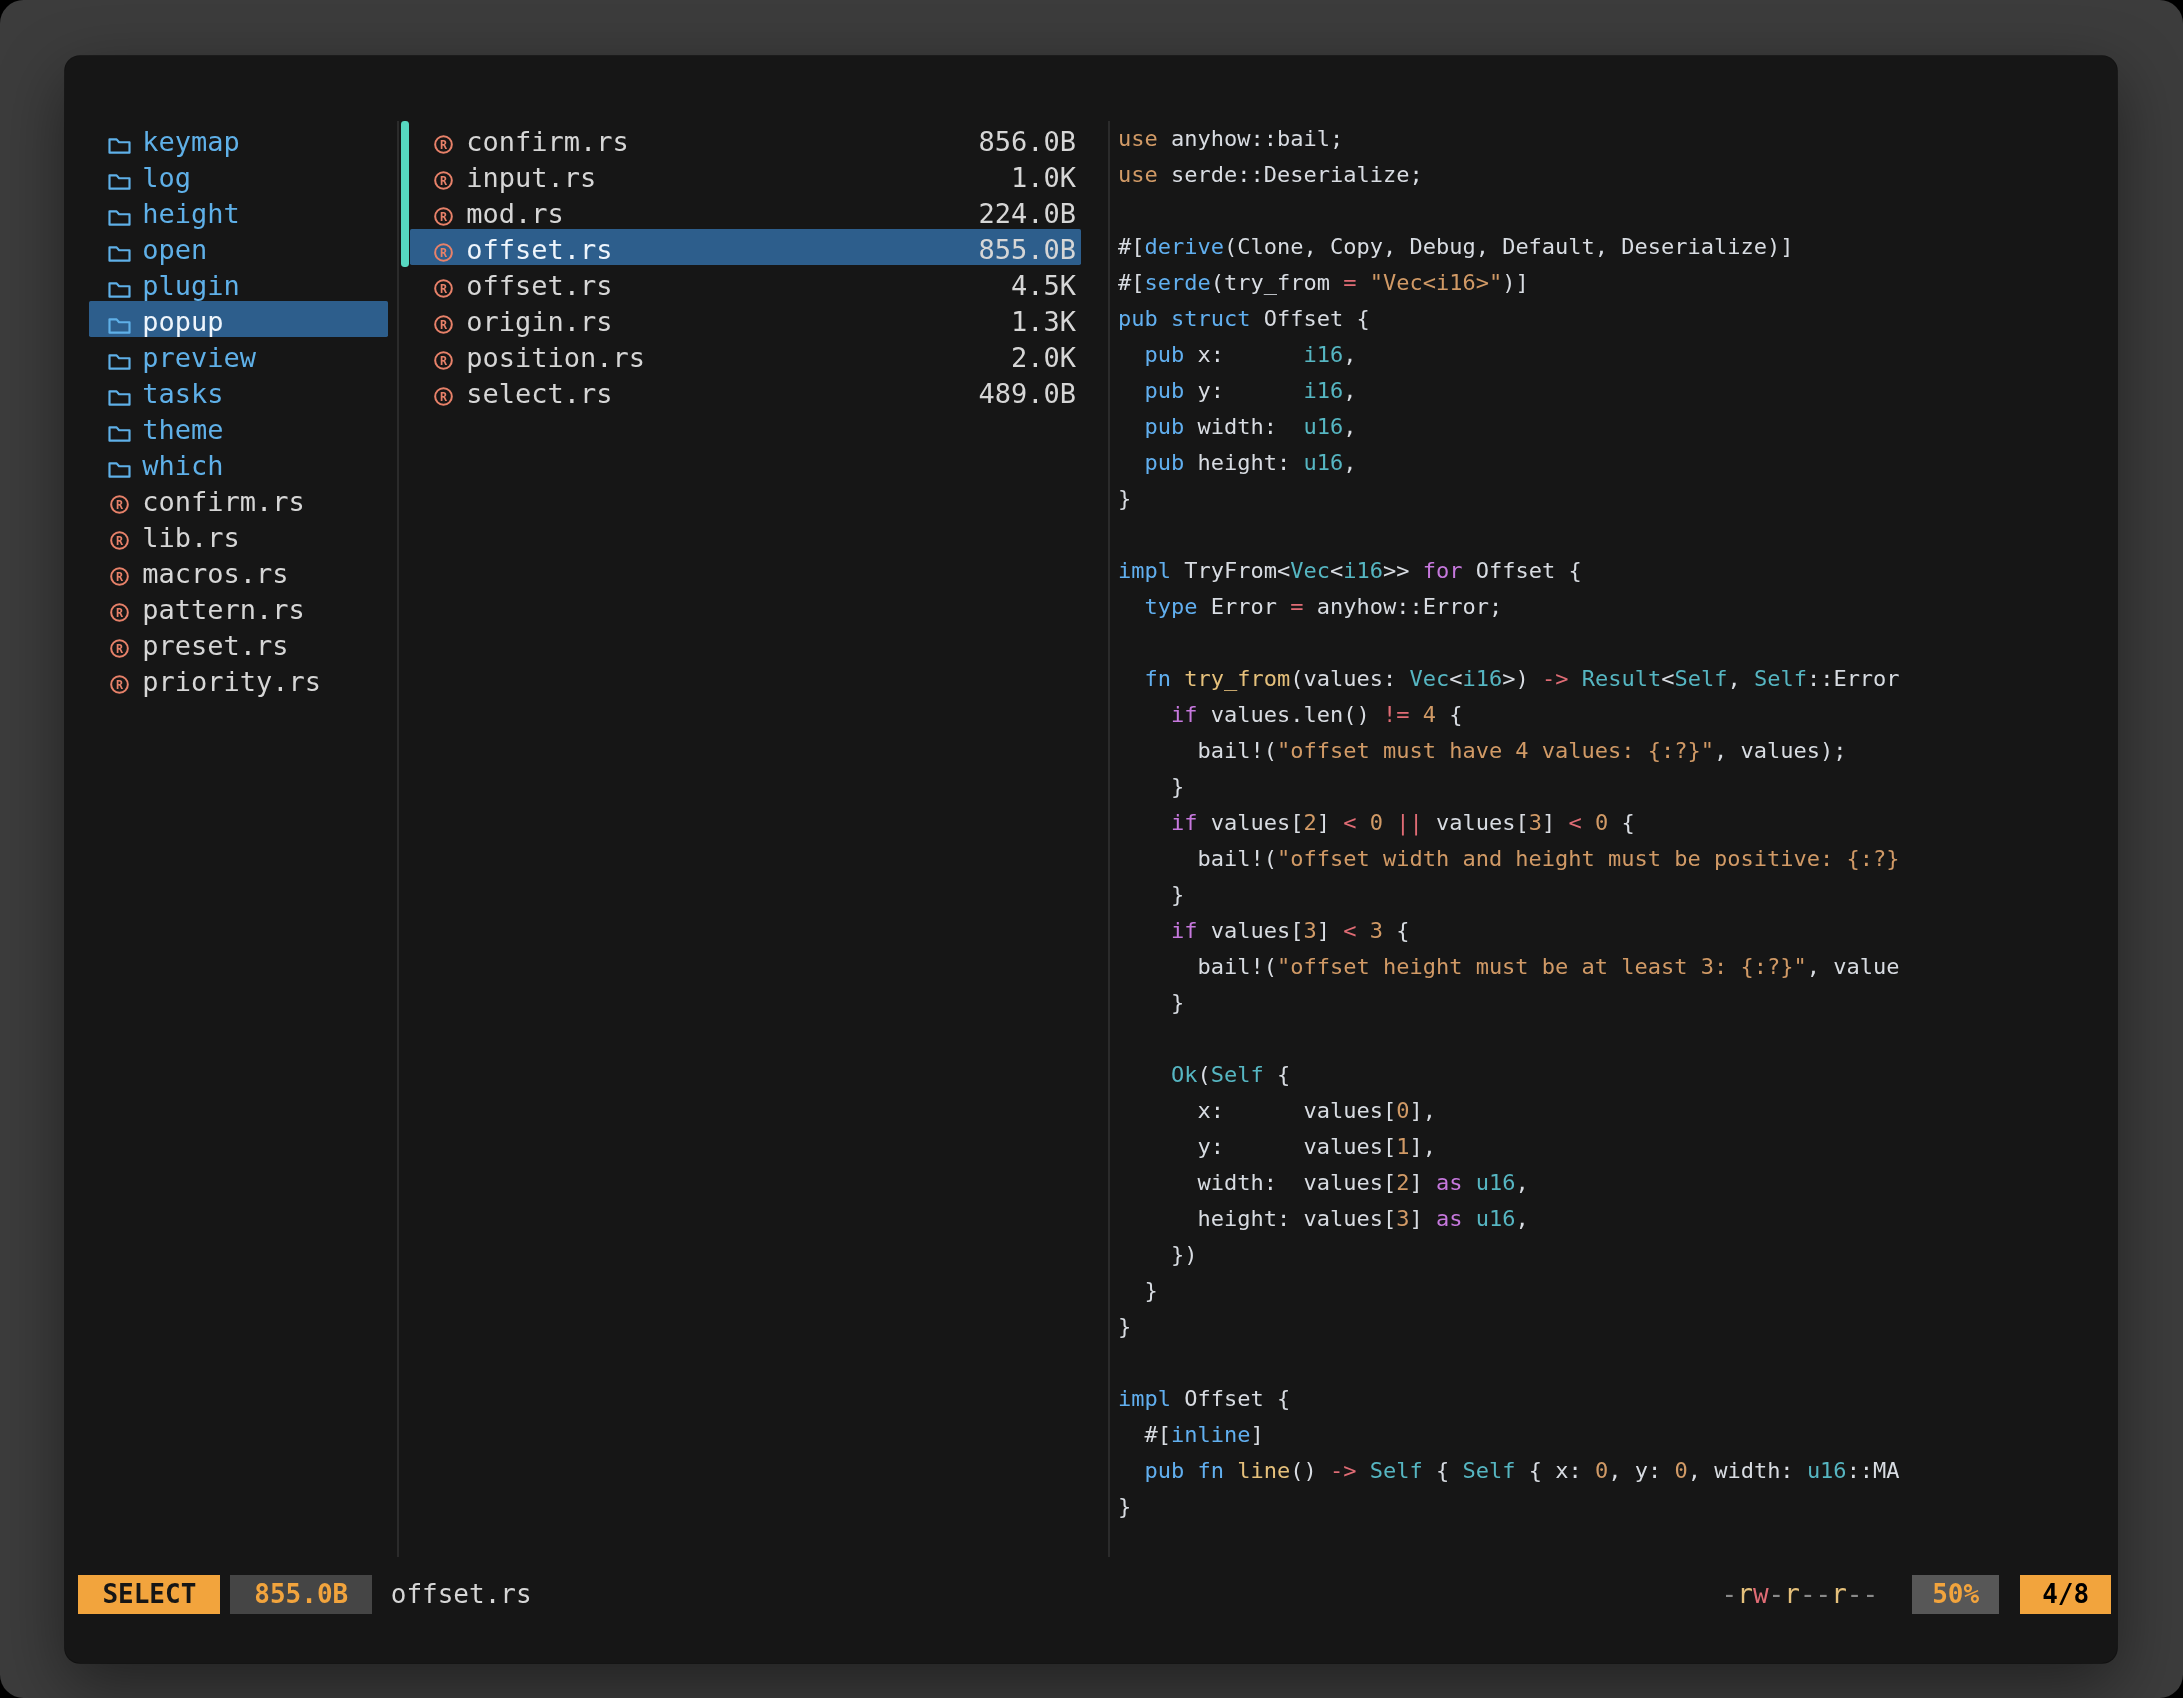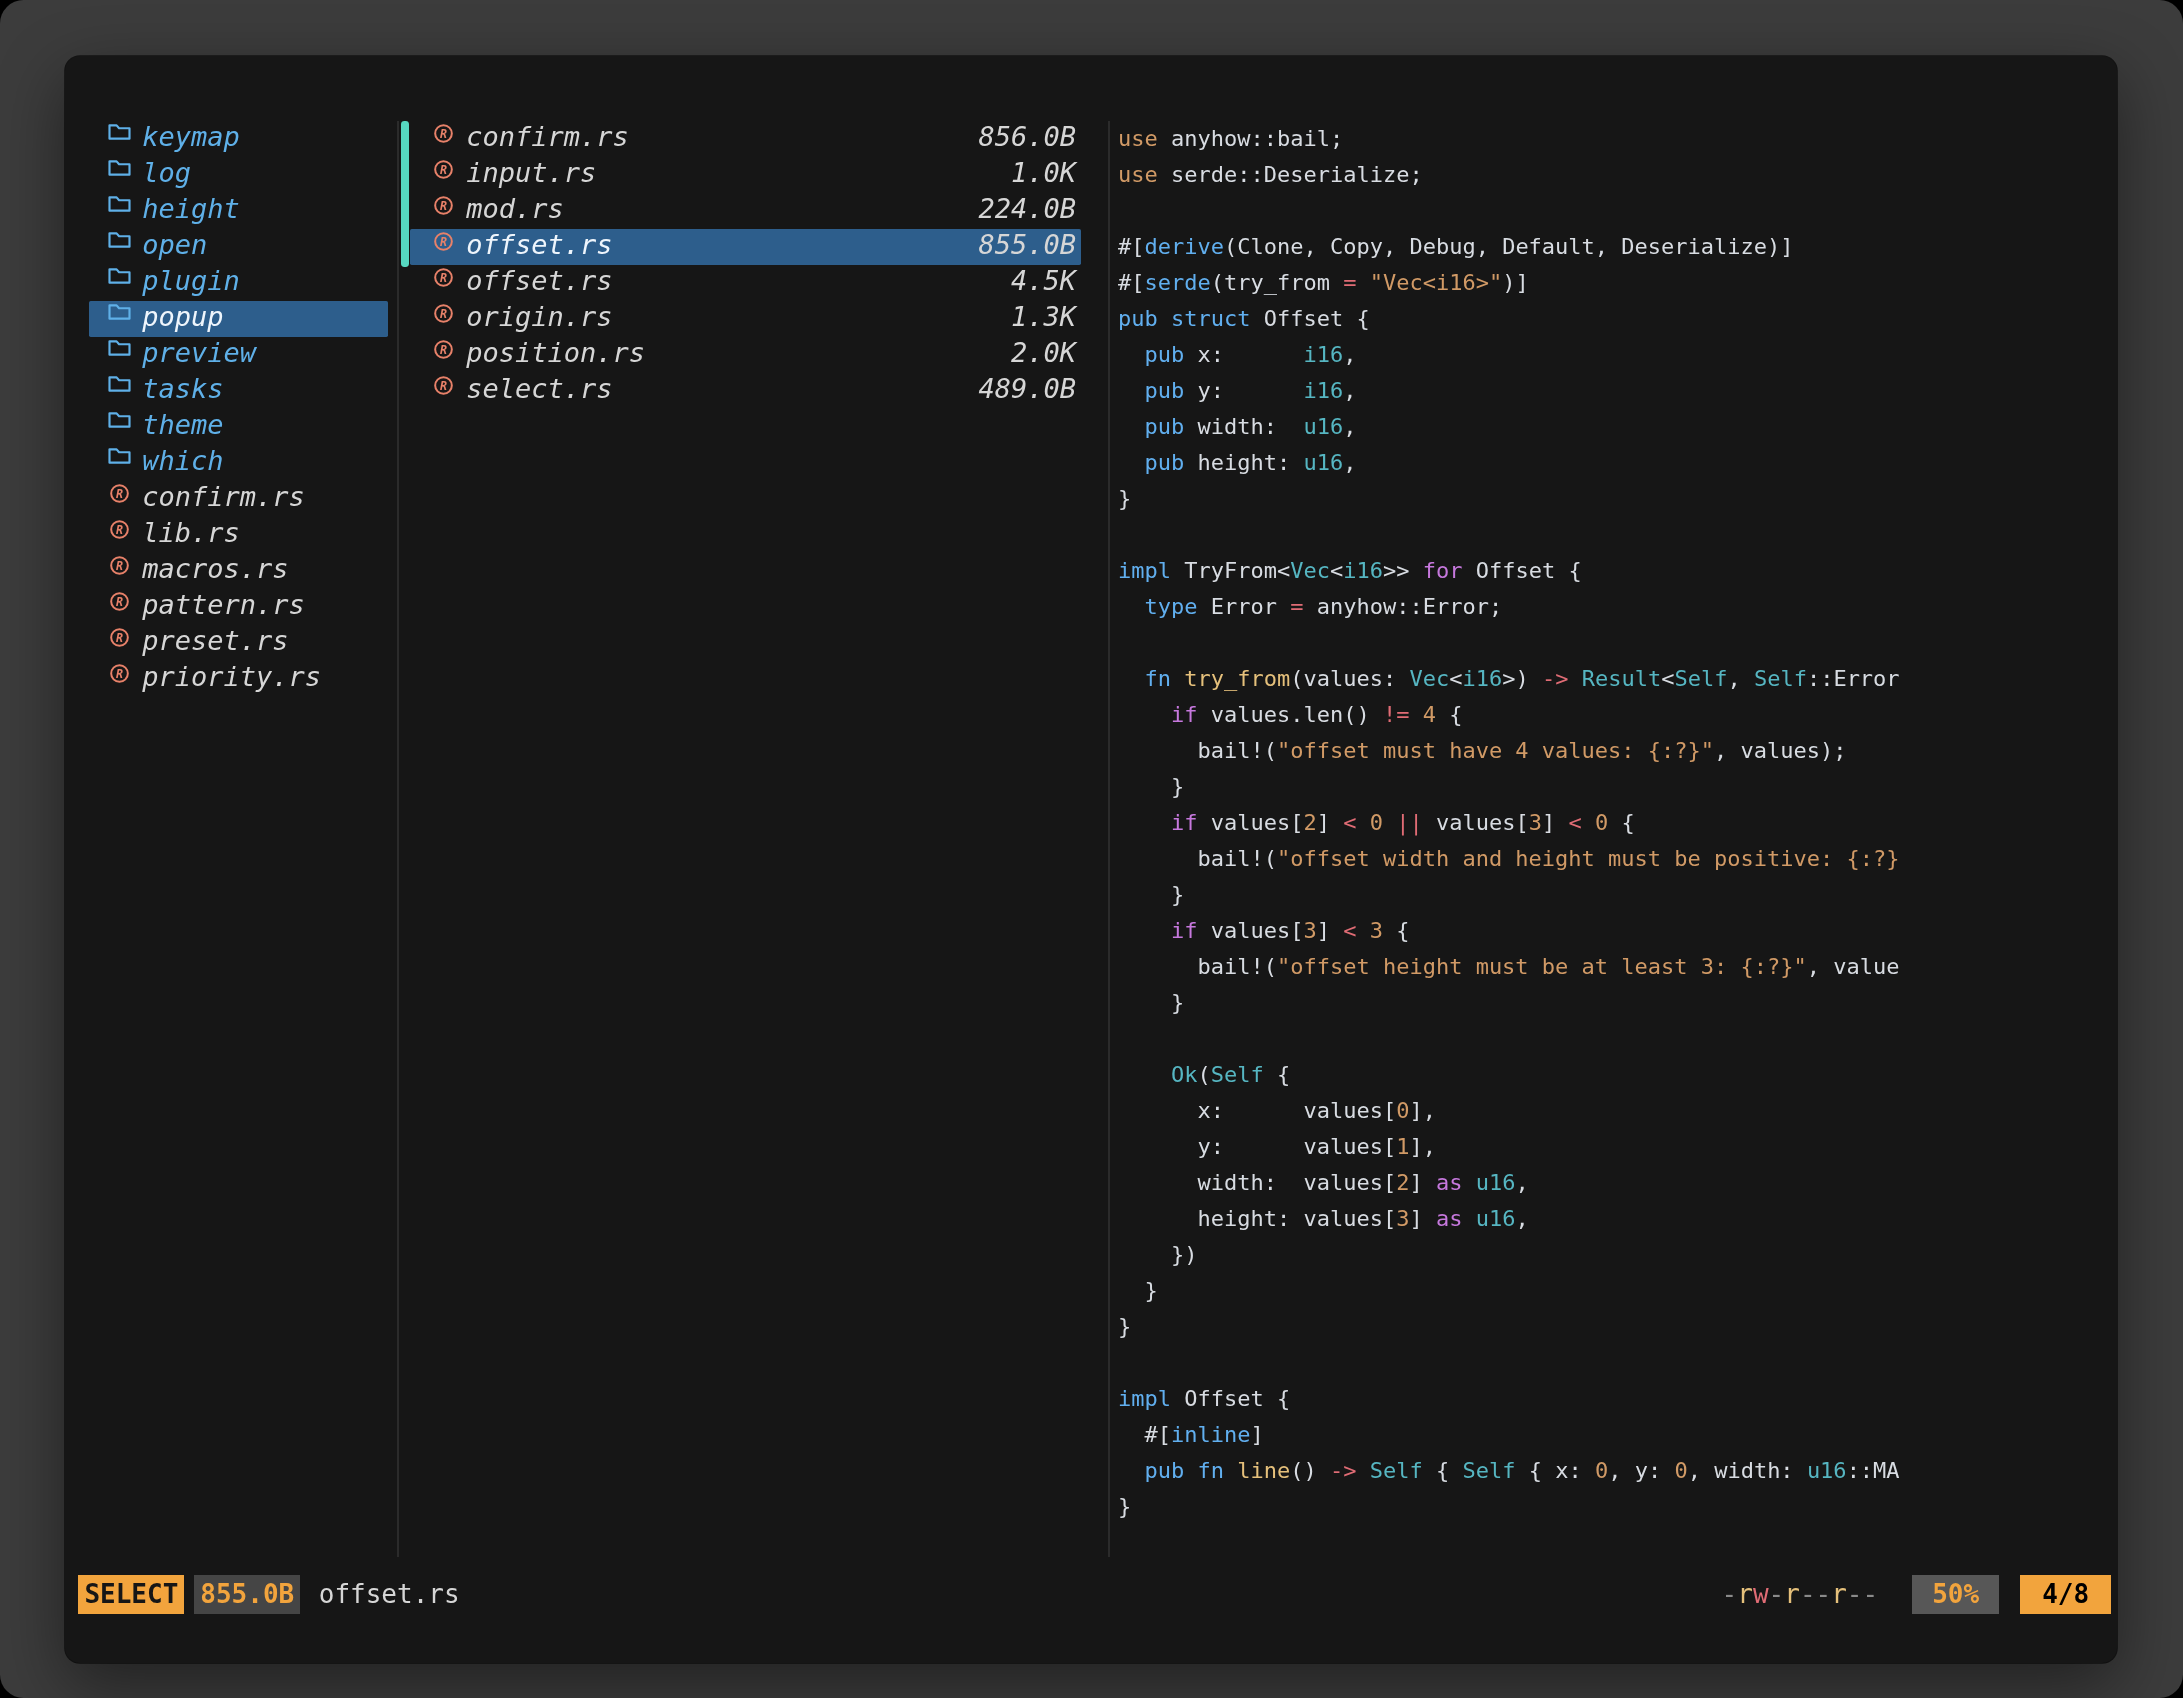--- a/index.html
+++ b/index.html
@@ -12,23 +12,23 @@
   .desktop { position:absolute; inset:0; }
   .window {
     position:absolute; left:65px; top:56px; width:2052px; height:1607px;
     background:var(--win-bg,#161616); border-radius:15px;
     box-shadow:0 0 0 0.8px rgba(0,0,0,.65), 0 22px 67px rgba(0,0,0,.45);
   }
   .pane { position:absolute; top:65px; }
 
   
   .row {
-    height:36px; display:flex; align-items:flex-start;
+    height:36px; display:flex; align-items:flex-end;
     padding:0 5px 0 17px; font-size:27px; color:var(--fg,#d6d6d6);
-    border-radius:1.7px; white-space:pre;font-style:italic;
+    border-radius:1.7px; white-space:pre;
   }
   .row .icon { display:inline-flex; align-items:center; justify-content:center;
     width:27px; margin-right:9.2px; flex:none; }
   .icon-dir { color:var(--blue,#5fb0e8); }
   .icon-rust { color:var(--rust,#e78169); }
   .l-dir { color:var(--blue,#5fb0e8); }
   .l-file { color:var(--fg,#d6d6d6); }
   .row.selected { background:var(--selection,#2d5e8c); }
   .row.selected .l-dir, .row.selected .l-file { color:#eef5fc; }
 
@@ -61,21 +61,21 @@
   .c-fn  { color:var(--code-fn,#e5c07b);text-align:center; }
   .c-op  { color:var(--code-op,#e06c75); }
 
   
   .statusbar {
     position:absolute; left:13.4px; right:5.9px; top:1517px; height:42px;
     display:flex; align-items:center; font-size:26px;
   }
   .chip {
     display:inline-flex; align-items:center; height:39px;
-    padding:0 6px; font-weight:700;
+    padding:0 24px; font-weight:700;
   }
   .chip.mode { background:var(--amber,#f2a43d); color:#161616; }
   .chip.size { background:var(--chip-gray,#454545); color:var(--amber,#f2a43d); margin-left:10px; }
   .fname { margin-left:18.5px; color:var(--fg,#d6d6d6); }
   .sb-right { margin-left:auto; display:flex; align-items:center; }
   .perms { margin-right:34px; letter-spacing:0; }
   .p-dash { color:#8a8a8a; }
   .p-r { color:var(--code-fn,#e5c07b); }
   .p-w { color:var(--code-op,#e06c75); }
   .chip.pct { background:var(--chip-gray2,#575757); color:var(--amber,#f2a43d); padding:0 20px; }

